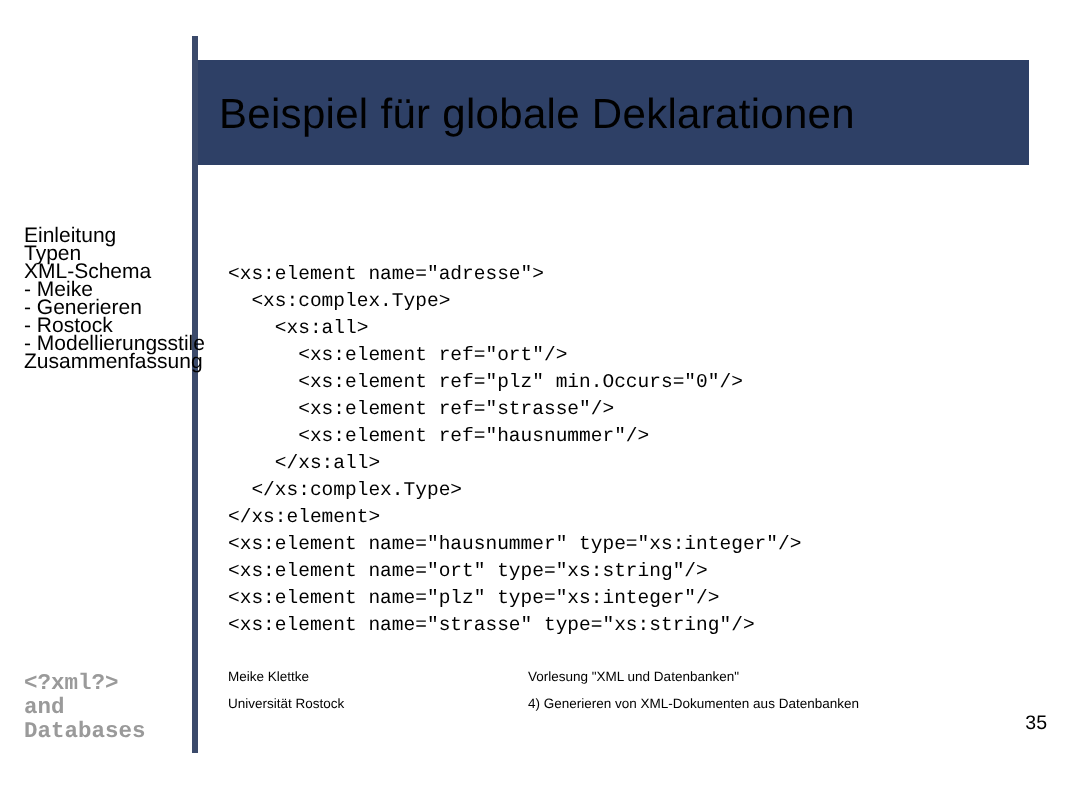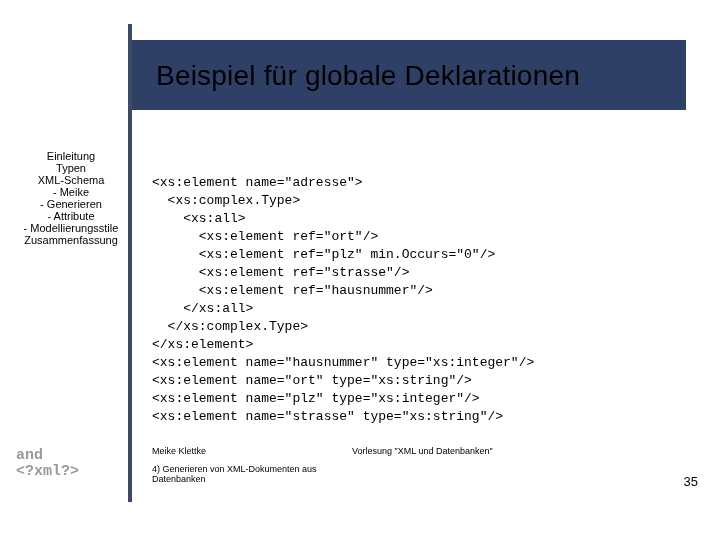--- a/index.html
+++ b/index.html
@@ -17,33 +17,32 @@
     background: #2e4066;
   }
   .vrule {
     position: absolute;
     left: 128px; top: 24px;
     width: 4px; height: 478px;
     background: #3b4a6b;
   }
   .title {
     position: absolute;
-    left: 156px; top: 60px;
+    left: 146px; top: 60px;
     font-size: 28px;
     letter-spacing: 0.2px;
     color: #000;
   }
   .outline {
     position: absolute;
     left: 16px; top: 150px;
     width: 110px;
-    font-size: 11px;
+    font-size: 14px;
     line-height: 12px;
     color: #000;
-    text-align: center;
   }
   .outline div { white-space: nowrap; }
   .code {
     position: absolute;
     left: 152px; top: 174px;
     font-family: "Courier New", Courier, monospace;
     font-size: 13px;
     line-height: 18px;
     white-space: pre;
     color: #000;
@@ -81,44 +80,46 @@
 <div class="title-bar"></div>
 <div class="vrule"></div>
 <div class="title">Beispiel für globale Deklarationen</div>
 
 <div class="outline">
   <div>Einleitung</div>
   <div>Typen</div>
   <div>XML-Schema</div>
   <div>- Meike</div>
   <div>- Generieren</div>
-  <div>- Attribute</div>
+  <div>- Rostock</div>
   <div>- Modellierungsstile</div>
   <div>Zusammenfassung</div>
 </div>
 
 <div class="code">&lt;xs:element name="adresse"&gt;
   &lt;xs:complex.Type&gt;
     &lt;xs:all&gt;
       &lt;xs:element ref="ort"/&gt;
       &lt;xs:element ref="plz" min.Occurs="0"/&gt;
       &lt;xs:element ref="strasse"/&gt;
       &lt;xs:element ref="hausnummer"/&gt;
     &lt;/xs:all&gt;
   &lt;/xs:complex.Type&gt;
 &lt;/xs:element&gt;
 &lt;xs:element name="hausnummer" type="xs:integer"/&gt;
 &lt;xs:element name="ort" type="xs:string"/&gt;
 &lt;xs:element name="plz" type="xs:integer"/&gt;
 &lt;xs:element name="strasse" type="xs:string"/&gt;</div>
 
 <div class="logo">
+  <div>&lt;?xml?&gt;</div>
   <div>and</div>
-  <div>&lt;?xml?&gt;</div>
+  <div>Databases</div>
 </div>
 
 <div class="footer">
   <div>Meike Klettke</div>
   <div>Vorlesung "XML und Datenbanken"</div>
+  <div>Universität Rostock</div>
   <div>4) Generieren von XML-Dokumenten aus Datenbanken</div>
 </div>
 
 <div class="page-number">35</div>
 
 </body></html>

